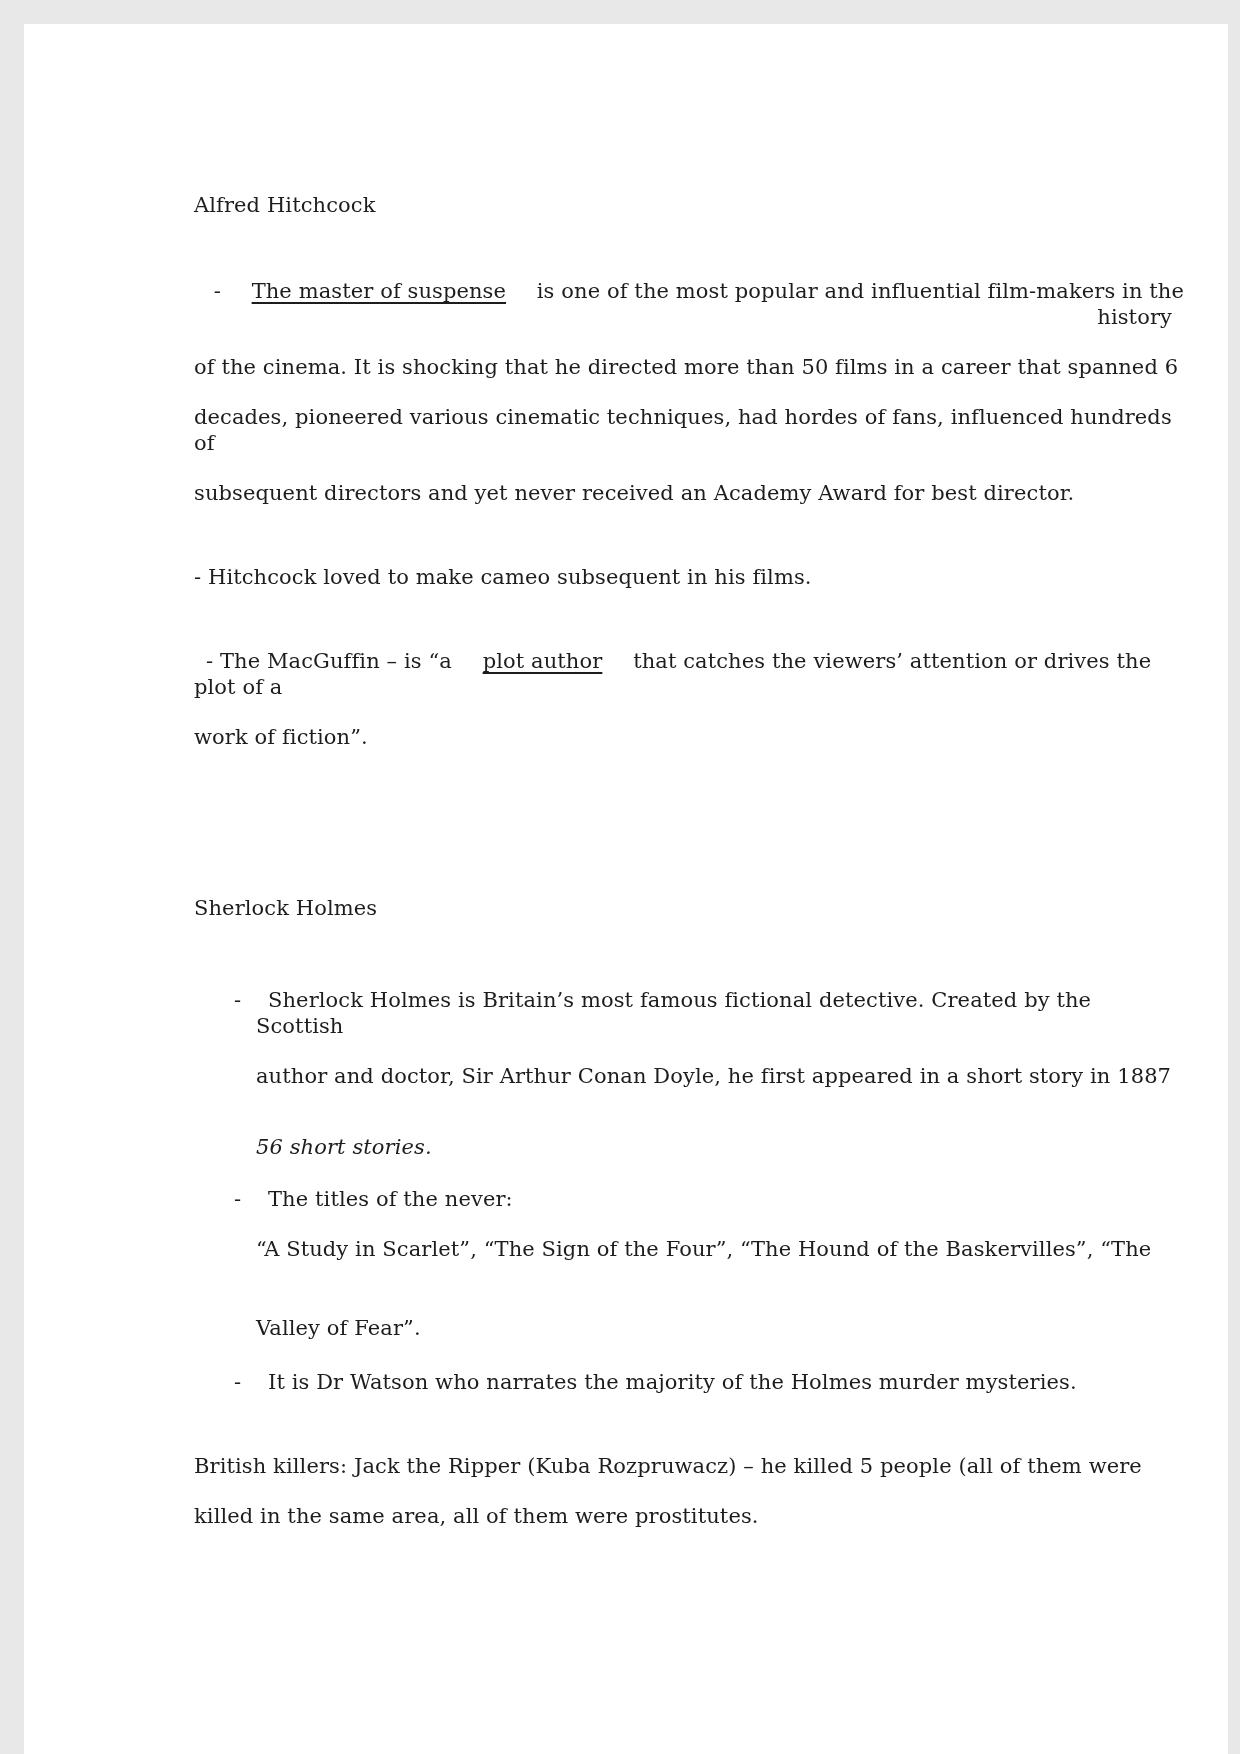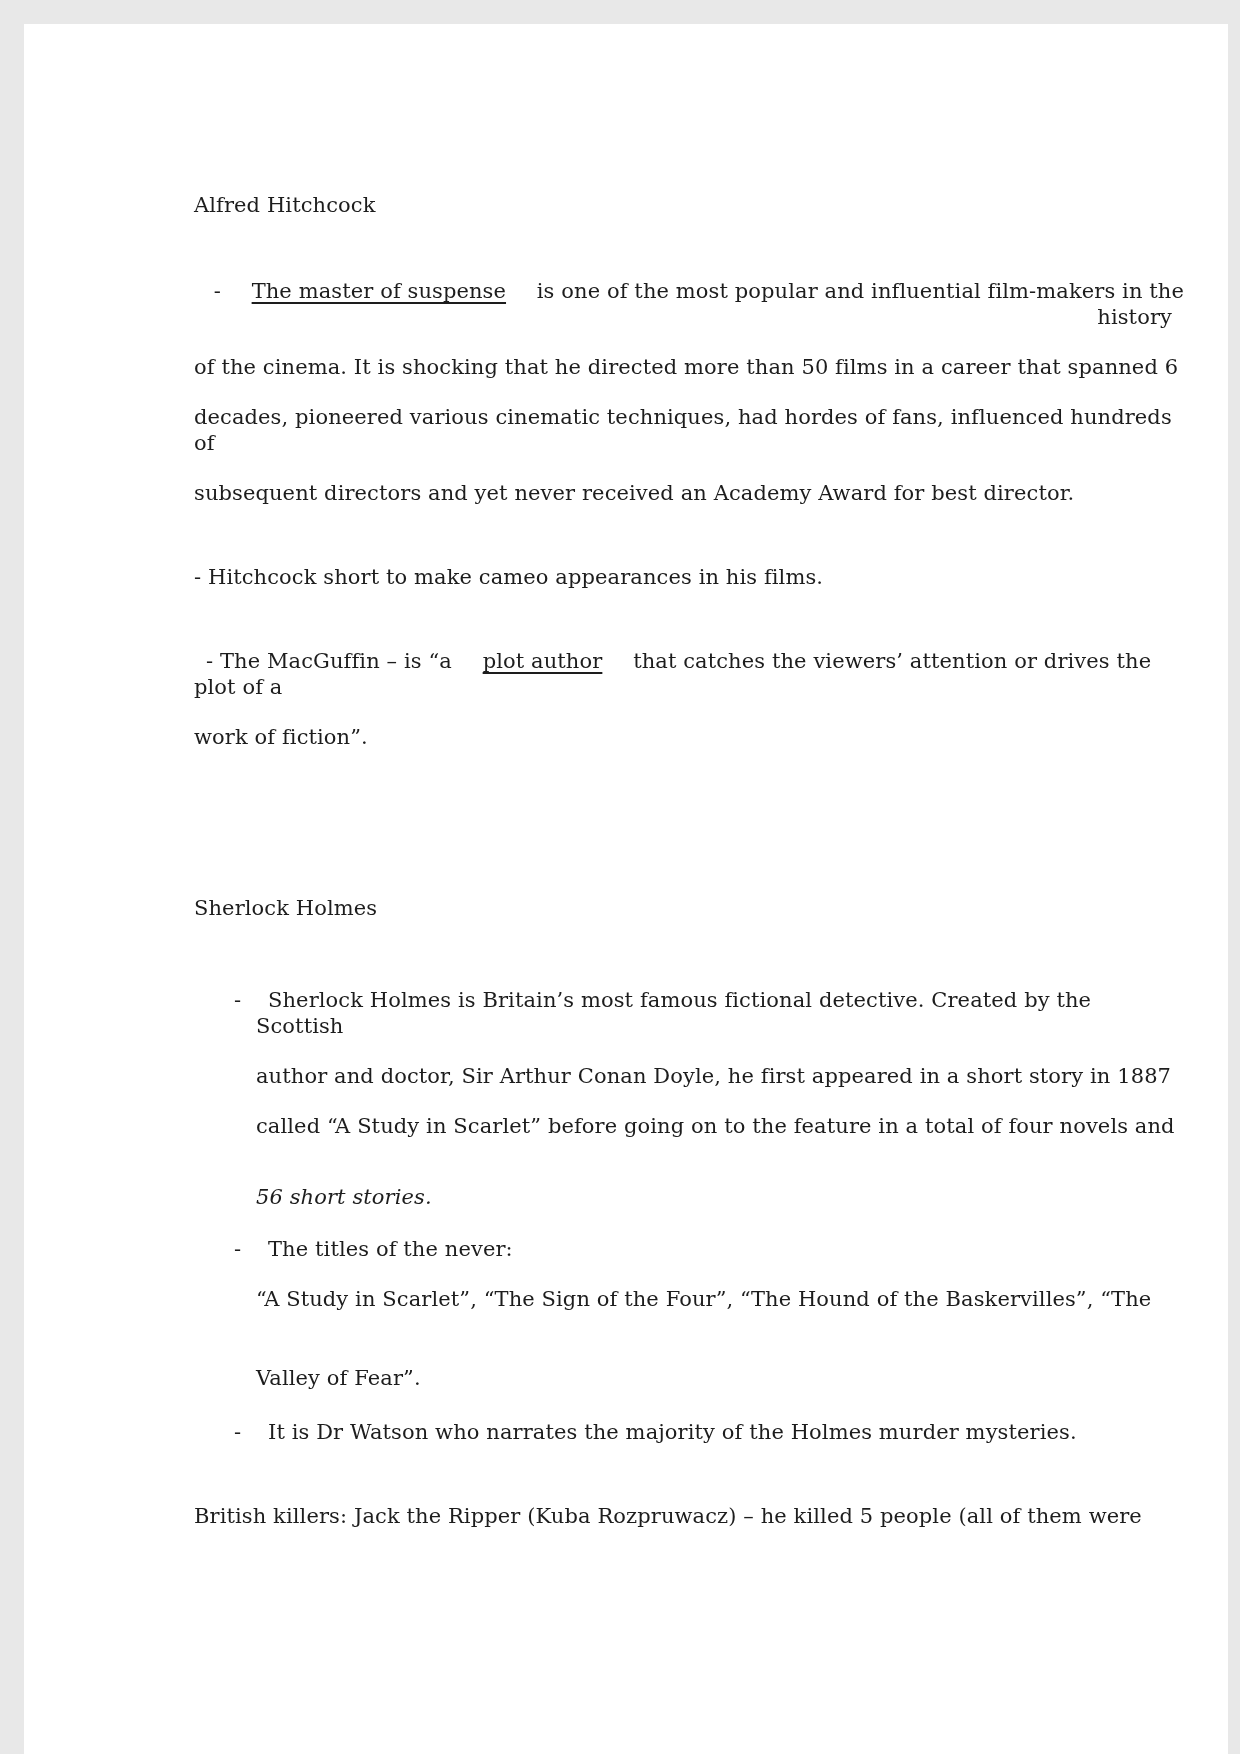--- a/index.html
+++ b/index.html
@@ -48,34 +48,34 @@
 <div class="page">
   <div class="content">
 
     <div class="line">Alfred Hitchcock</div>
 
     <div class="line mt36"><span>- </span><span class="u">The master of suspense</span><span> is one of the most popular and influential film-makers in the history</span></div>
     <div class="line mt14">of the cinema. It is shocking that he directed more than 50 films in a career that spanned 6</div>
     <div class="line mt14">decades, pioneered various cinematic techniques, had hordes of fans, influenced hundreds of</div>
     <div class="line mt14">subsequent directors and yet never received an Academy Award for best director.</div>
 
-    <div class="line mt34">- Hitchcock short to make cameo appearances in his films.</div>
+    <div class="line mt34">- Hitchcock loved to make cameo subsequent in his films.</div>
 
     <div class="line mt34"><span>- The MacGuffin – is “a </span><span class="u">plot author</span><span> that catches the viewers’ attention or drives the plot of a</span></div>
     <div class="line mt14">work of fiction”.</div>
 
     <div class="line mt121">Sherlock Holmes</div>
 
     <div class="line bullet-line mt42"><span class="marker">-</span><span>Sherlock Holmes is Britain’s most famous fictional detective. Created by the Scottish</span></div>
     <div class="line bullet-cont mt14">author and doctor, Sir Arthur Conan Doyle, he first appeared in a short story in 1887</div>
-    <div class="line bullet-cont mt14">called “A Study in Scarlet” before going on to the feature in a total of four novels and</div>
     <div class="line bullet-cont mt21">56 short stories.</div>
 
     <div class="line bullet-line mt2"><span class="marker">-</span><span>The titles of the never:</span></div>
     <div class="line bullet-cont mt0">“A Study in Scarlet”, “The Sign of the Four”, “The Hound of the Baskervilles”, “The</div>
     <div class="line bullet-cont mt11">Valley of Fear”.</div>
 
     <div class="line bullet-line mt4"><span class="marker">-</span><span>It is Dr Watson who narrates the majority of the Holmes murder mysteries.</span></div>
 
     <div class="line mt34">British killers: Jack the Ripper (Kuba Rozpruwacz) – he killed 5 people (all of them were</div>
+    <div class="line mt14">killed in the same area, all of them were prostitutes.</div>
 
   </div>
 </div>
 
 </body></html>

